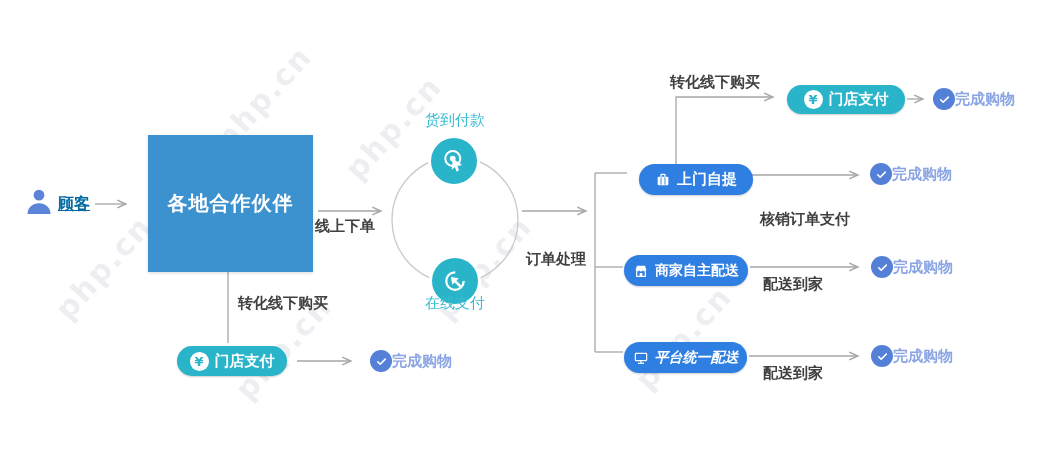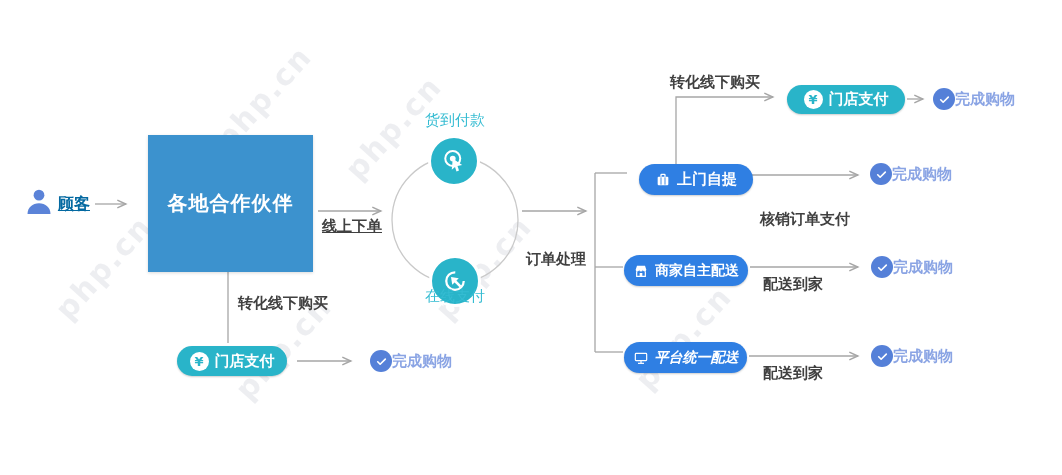--- a/index.html
+++ b/index.html
@@ -93,21 +93,21 @@
       <circle cx="12" cy="6.5" r="4.3"></circle>
       <path d="M2.8 21.5c0-5.2 4.1-8.6 9.2-8.6s9.2 3.4 9.2 8.6z"></path>
     </svg>
   </div>
   <div class="abs customer-label" style="left:58px;top:194px;">顾客</div>
 
   <div class="abs app-box">
     <div>各地合作伙伴</div>
   </div>
 
-  <div class="abs edge-label" style="left:322px;top:217px;text-decoration:underline;">线上下单</div>
+  <div class="abs edge-label" style="left:315px;top:217px;">线上下单</div>
   <div class="abs edge-label" style="left:526px;top:202px;margin-top:48px;">订单处理</div>
   <div class="abs edge-label" style="left:670px;top:73px;">转化线下购买</div>
   <div class="abs edge-label" style="left:760px;top:186px;margin-top:24px;">核销订单支付</div>
   <div class="abs edge-label" style="left:763px;top:275px;">配送到家</div>
   <div class="abs edge-label" style="left:763px;top:364px;">配送到家</div>
   <div class="abs edge-label" style="left:238px;top:294px;">转化线下购买</div>
 
   <div class="abs teal-label" style="left:410px;top:111px;">货到付款</div>
   <div class="abs pay-icon" style="left:428px;top:135px;">
     <svg viewBox="0 0 24 24">
@@ -116,21 +116,21 @@
       <path d="M11 10 L18.5 15.2 L14.8 16 L16 19.6 L14 20.3 L12.8 16.7 L10.2 19 Z" fill="#fff"></path>
     </svg>
   </div>
   <div class="abs pay-icon" style="left:429px;top:255px;">
     <svg viewBox="0 0 24 24">
       <circle cx="12" cy="12" r="7" fill="none" stroke="#fff" stroke-width="1.8" stroke-dasharray="33 11"></circle>
       <path d="M16.5 16.5 L11 11" stroke="#fff" stroke-width="2" fill="none"></path>
       <path d="M8.8 8.8 L15 9.8 L9.8 15 Z" fill="#fff"></path>
     </svg>
   </div>
-  <div class="abs teal-label" style="left:410px;top:287px;">在线支付</div>
+  <div class="abs teal-label" style="left:410px;top:294px;">在线支付</div>
 
   <div class="abs pill" style="left:628px;top:164px;width:114px;height:31px;font-size:15px;font-weight:bold;margin-left:11px;">
     <svg width="16" height="16" viewBox="0 0 24 24">
       <path d="M9 7 V4.5 a1 1 0 0 1 1-1 h4 a1 1 0 0 1 1 1 V7" fill="none" stroke="#fff" stroke-width="2"></path>
       <rect x="4" y="7" width="16" height="13" rx="1.5" fill="#fff"></rect>
       <line x1="9" y1="8" x2="9" y2="19" stroke="#2F7FE3" stroke-width="1.4"></line>
       <line x1="15" y1="8" x2="15" y2="19" stroke="#2F7FE3" stroke-width="1.4"></line>
     </svg>
     <span>上门自提</span>
   </div>

